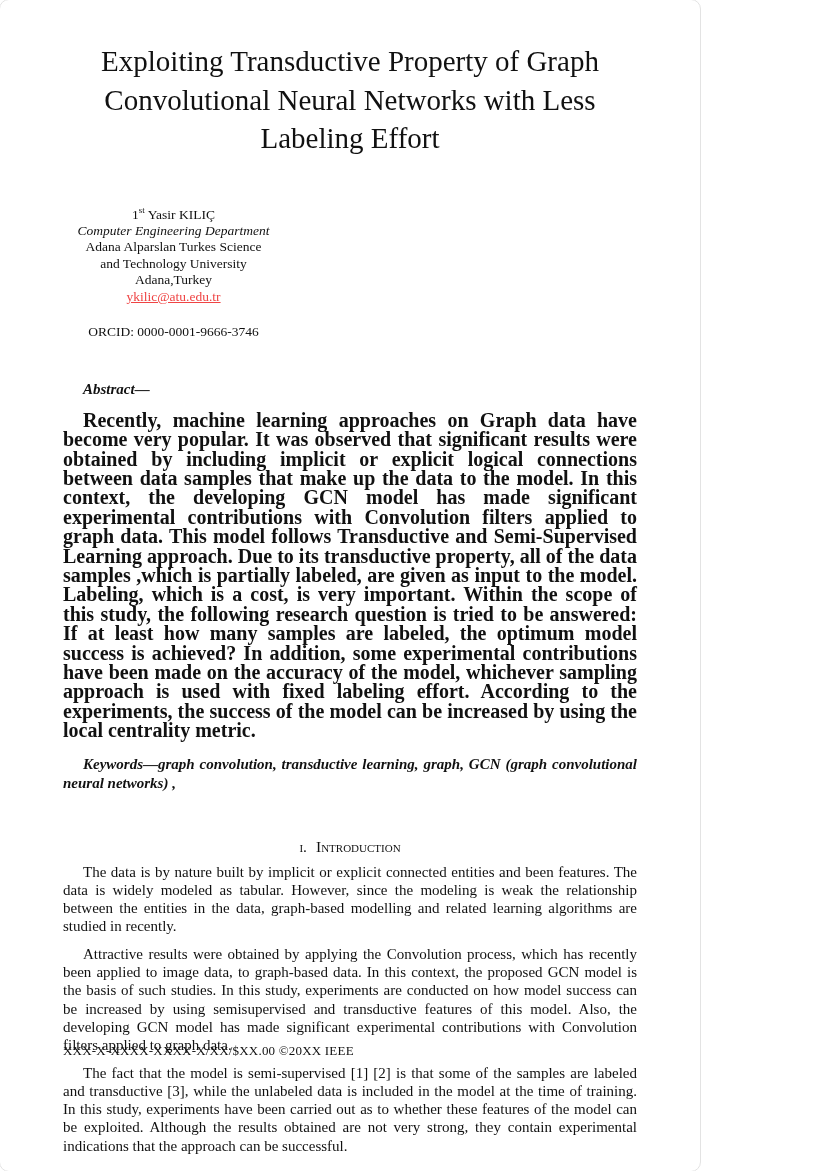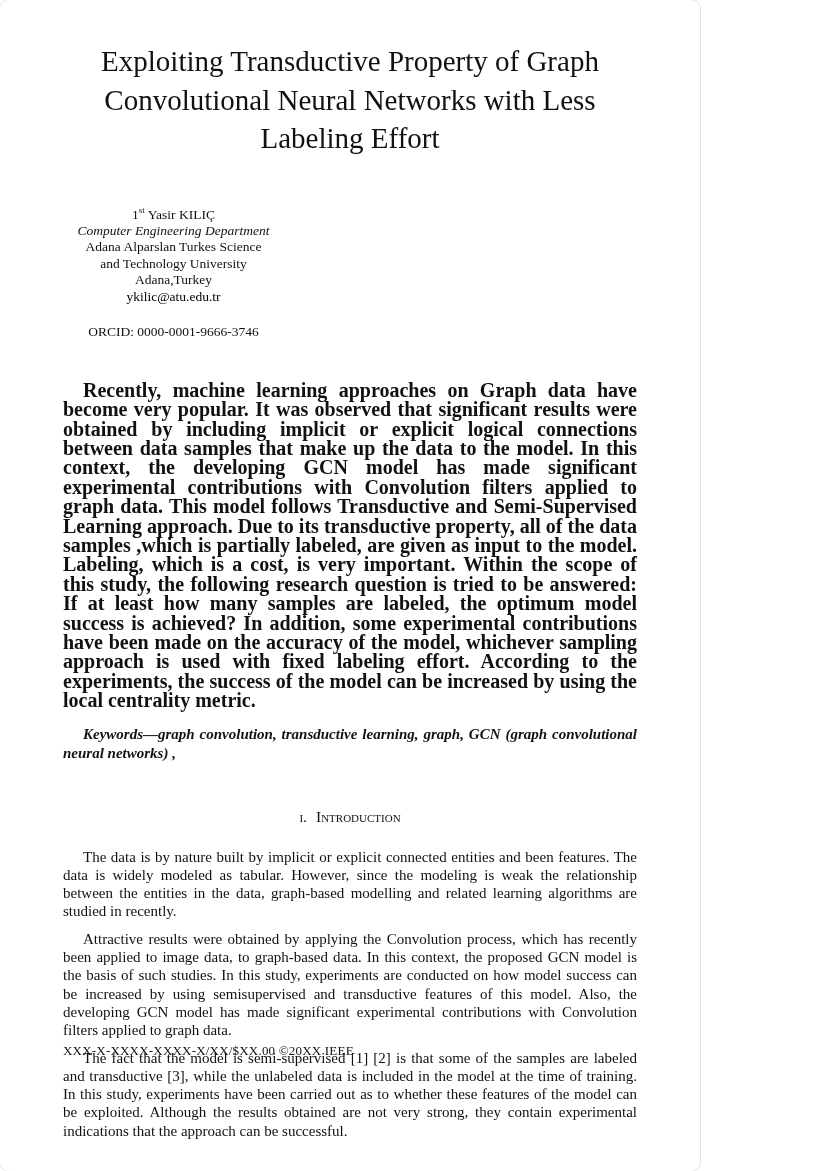--- a/index.html
+++ b/index.html
@@ -31,21 +31,22 @@
     margin-left: 8px;
     width: 205px;
     text-align: center;
     font-size: 13.5px;
     line-height: 16.5px;
   }
   .author-name sup { font-size: 9px; }
   .author-dept { font-style: italic; }
   .author-email {
     display: inline-block;
-    color: #000000;
+    color: #ef4444;
+    text-decoration: underline;
     cursor: pointer;
   }
   .author-orcid { margin-top: 19px; }
   .abstract-block { margin-top: 40px; }
   .abstract-label {
     text-indent: 20px;
     font-weight: bold;
     font-style: italic;
     font-size: 15px;
   }
@@ -69,21 +70,21 @@
   .section-heading {
     text-align: center;
     font-size: 15.5px;
     font-weight: normal;
     font-variant: small-caps;
   }
   .section-heading .sec-num {
     text-transform: lowercase;
     margin-right: 9px;
   }
-  .heading-intro { margin-top: 45px; margin-bottom: 22px; }
+  .heading-intro { margin-top: 45px; margin-bottom: 7px; }
   .heading-related { margin-top: 36px; }
   .body-para {
     font-size: 15px;
     line-height: 18.3px;
     text-align: justify;
     margin-bottom: 9px;
   }
   .indent { text-indent: 20px; }
   .no-indent { text-indent: 0; }
   .copyright {
@@ -105,20 +106,21 @@
     <div class="author-name"><span>1</span><sup>st</sup><span> Yasir KILIÇ</span></div>
     <div class="author-dept">Computer Engineering Department</div>
     <div class="author-institution-1">Adana Alparslan Turkes Science</div>
     <div class="author-institution-2">and Technology University</div>
     <div class="author-location">Adana,Turkey</div>
     <a class="author-email">ykilic@atu.edu.tr</a>
     <div class="author-orcid">ORCID: 0000-0001-9666-3746</div>
   </div>
 
   <div class="abstract-block">
+    <p class="abstract-label">Abstract—</p>
     <p class="abstract-text">Recently, machine learning approaches on Graph data have become very popular. It was observed that significant results were obtained by including implicit or explicit logical connections between data samples that make up the data to the model. In this context, the developing GCN model has made significant experimental contributions with Convolution filters applied to graph data. This model follows Transductive and Semi-Supervised Learning approach.  Due to its transductive property, all of the data samples ,which is partially labeled, are given as input to the model. Labeling, which is a cost, is very important. Within the scope of this study, the following research question is tried to be answered: If at least how many samples are labeled, the optimum model success is achieved? In addition, some experimental contributions have been made on the accuracy of the model, whichever sampling approach is used with fixed labeling effort. According to the experiments, the success of the model can be increased by using the local centrality metric.</p>
   </div>
 
   <p class="keywords"><span>Keywords—</span><span>graph convolution, transductive learning, graph, GCN (graph convolutional neural networks) ,</span></p>
 
   <h2 class="section-heading heading-intro"><span class="sec-num">I.</span><span class="sec-title">Introduction</span></h2>
 
   <p class="body-para indent">The data is by nature built by implicit or explicit connected entities and been features. The data is widely modeled as tabular. However, since the modeling is weak the relationship between the entities in the data, graph-based modelling and related learning algorithms are studied in recently.</p>
   <p class="body-para indent">Attractive results were obtained by applying the Convolution process, which has recently been applied to image data, to graph-based data. In this context, the proposed GCN model is the basis of such studies. In this study, experiments are conducted on how model success can be increased by using semisupervised and transductive features of this model. Also, the developing GCN model has made significant experimental contributions with Convolution filters applied to graph data.</p>
   <p class="body-para indent">The fact that the model is semi-supervised [1] [2] is that some of the samples are labeled and transductive [3], while the unlabeled data is included in the model at the time of training. In this study, experiments have been carried out as to whether these features of the model can be exploited. Although the results obtained are not very strong, they contain experimental indications that the approach can be successful.</p>

